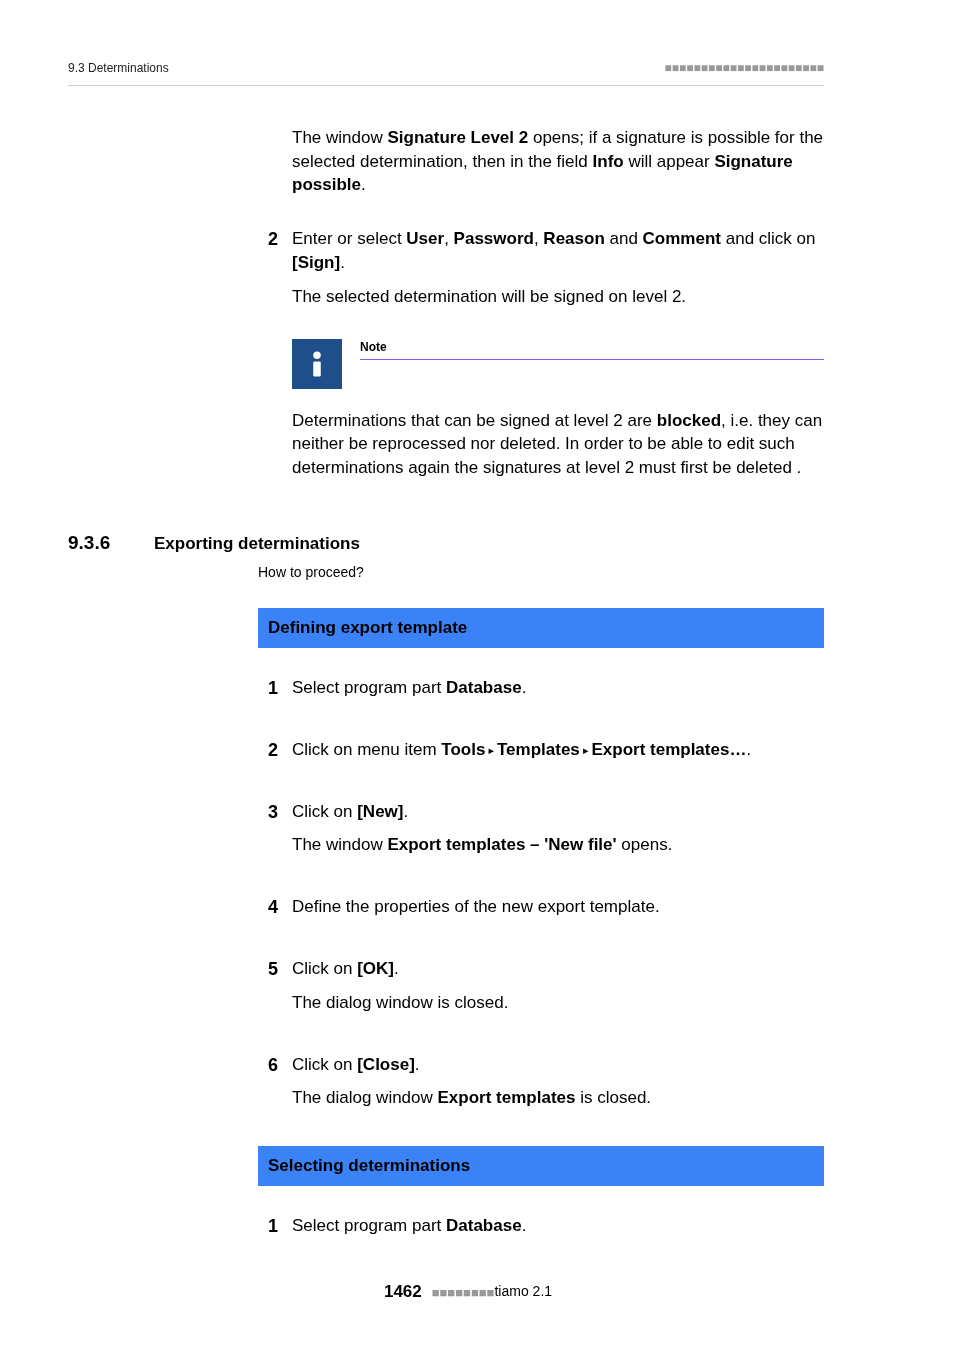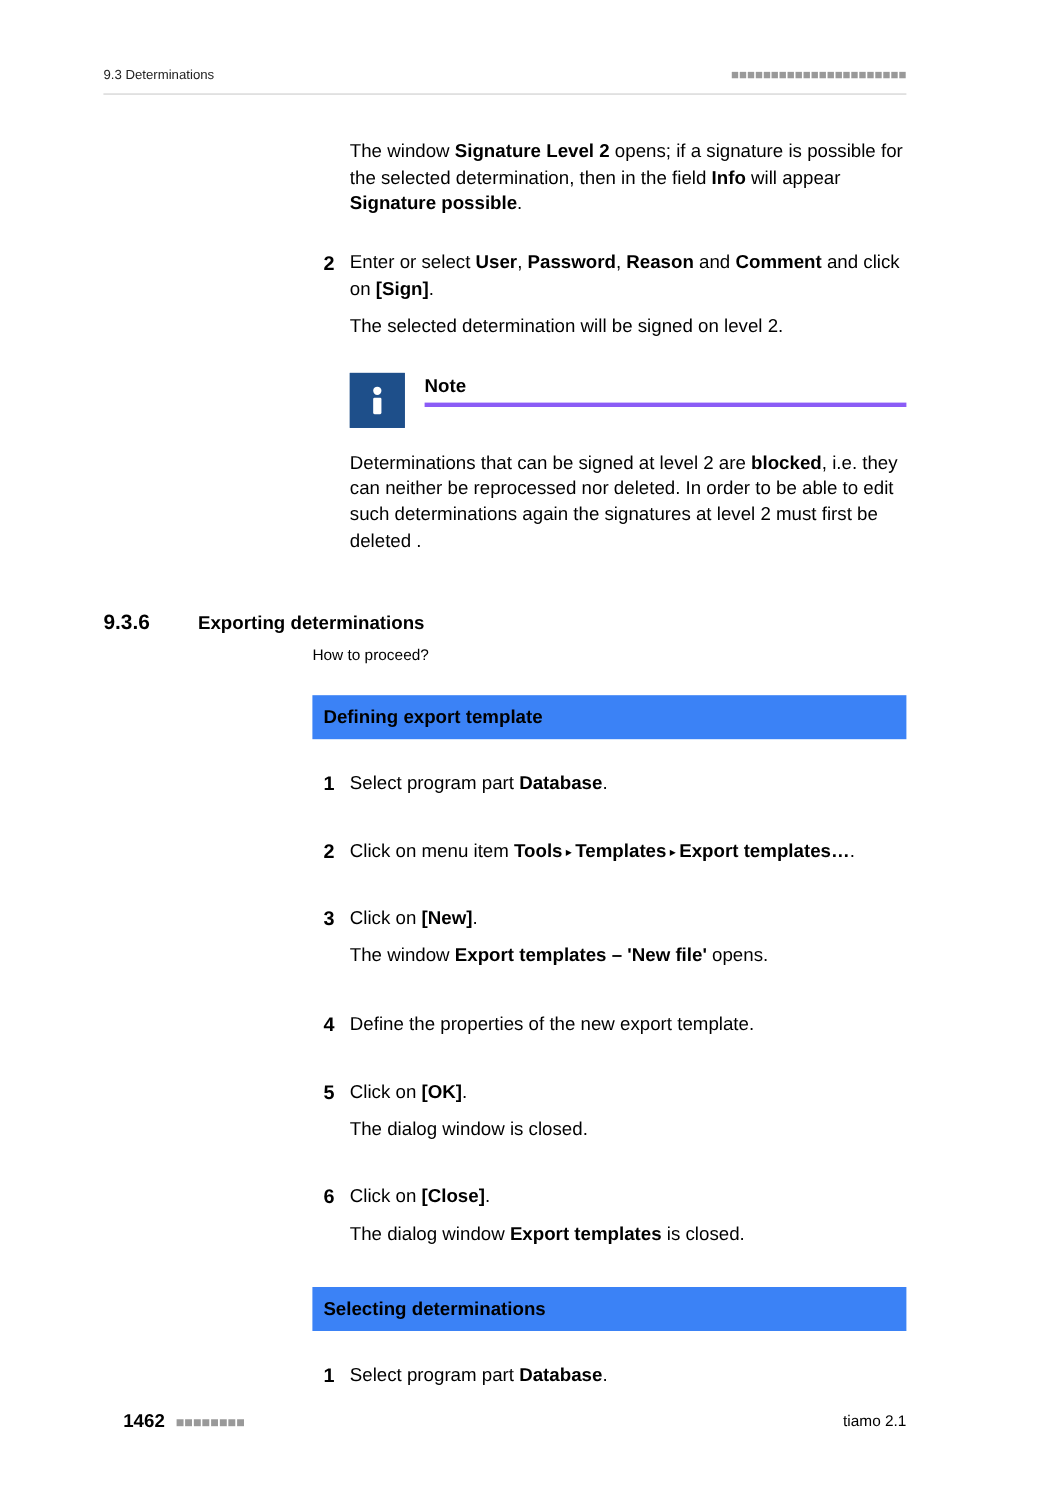--- a/index.html
+++ b/index.html
@@ -7,21 +7,21 @@
     font-family: "Segoe UI", "Helvetica Neue", Arial, sans-serif;
     background: #ffffff;
     color: #000000;
     width: 954px;
     height: 1350px;
     position: relative;
     font-size: 17px;
     line-height: 1.4;
   }
   .page {
-    padding: 60px 130px 40px 94px;
+    padding: 60px 130px 40px 68px;
   }
   .header {
     display: flex;
     justify-content: space-between;
     align-items: center;
     margin-bottom: 40px;
     padding-bottom: 8px;
     border-bottom: 1px solid #cccccc;
   }
   .header-left { font-size: 12px; color: #222; }
@@ -60,23 +60,23 @@
     display: flex;
     align-items: flex-start;
     margin-top: 20px;
     margin-left: 34px;
   }
   .note-head {
     flex: 1;
   }
   .note-label {
     font-weight: bold;
-    font-size: 17px;
+    font-size: 12px;
     padding-bottom: 4px;
-    border-bottom: 4px solid #8b5cf6;
+    border-bottom: 1px solid #8b5cf6;
     display: block;
   }
   .note-text {
     margin-left: 34px;
     margin-top: 20px;
     font-size: 17px;
   }
   .section-heading {
     display: flex;
     align-items: baseline;
@@ -108,21 +108,21 @@
   .step-list {
     margin-left: 190px;
   }
   .step-list .step-row { margin-top: 28px; }
   .footer {
     position: absolute;
     bottom: 46px;
     left: 112px;
     right: 130px;
     display: flex;
-    justify-content: space-between;
+    justify-content: center;
     align-items: center;
     font-size: 14px;
   }
   .footer .pg { font-weight: bold; font-size: 17px; }
   .footer-deco { color: #999; letter-spacing: 0px; font-size: 13px; margin-left: 6px;}
   .tri { font-size: 11px; vertical-align: 1px; }
 </style>
 </head>
 <body>
 

